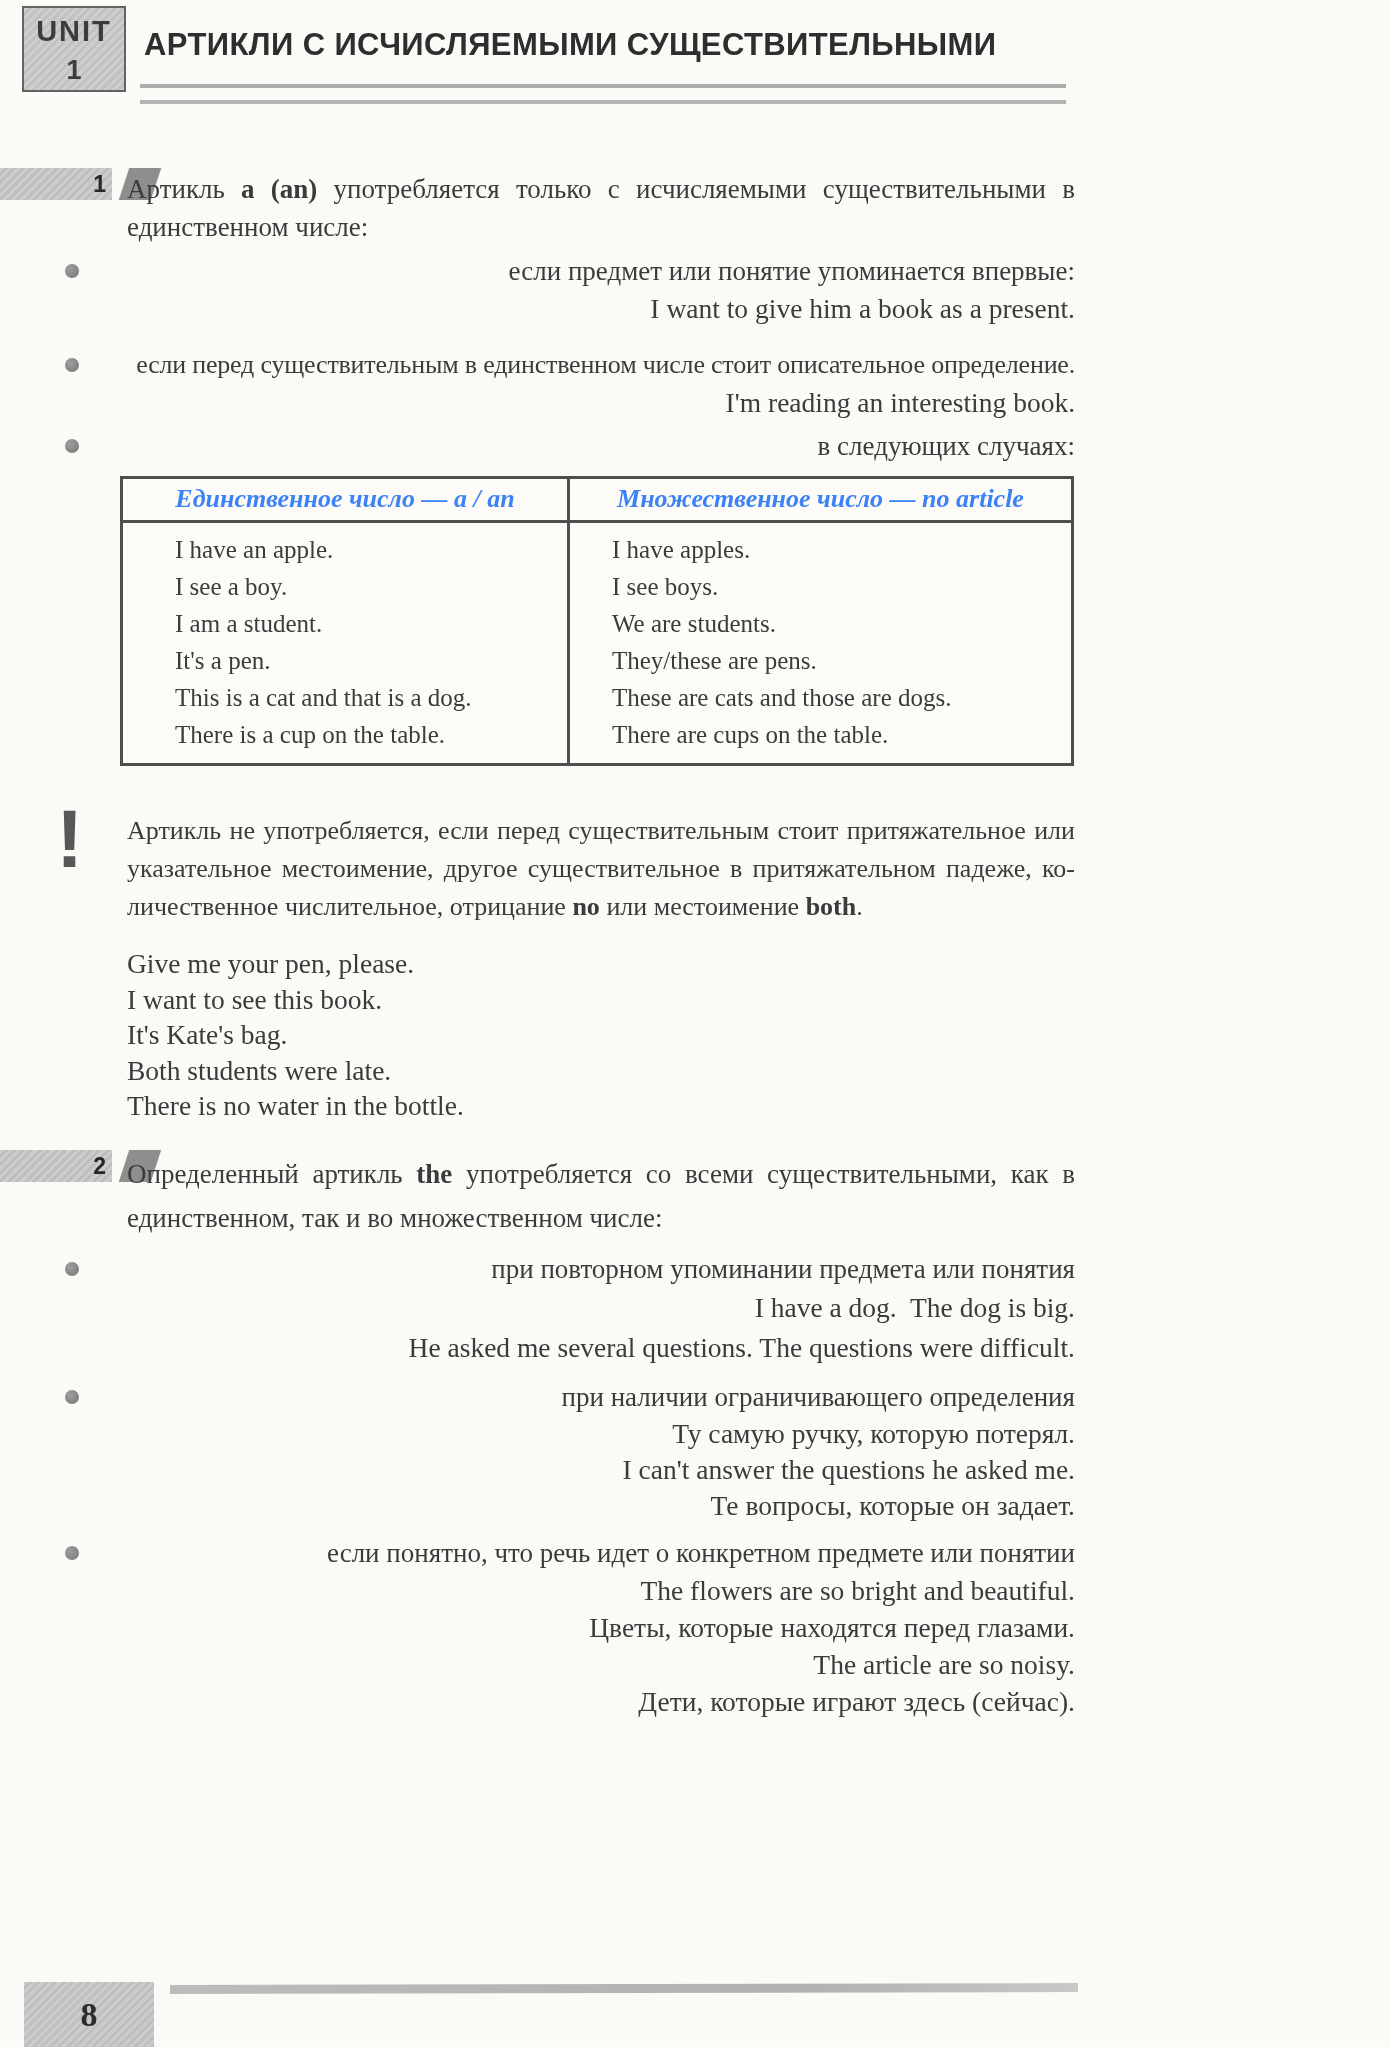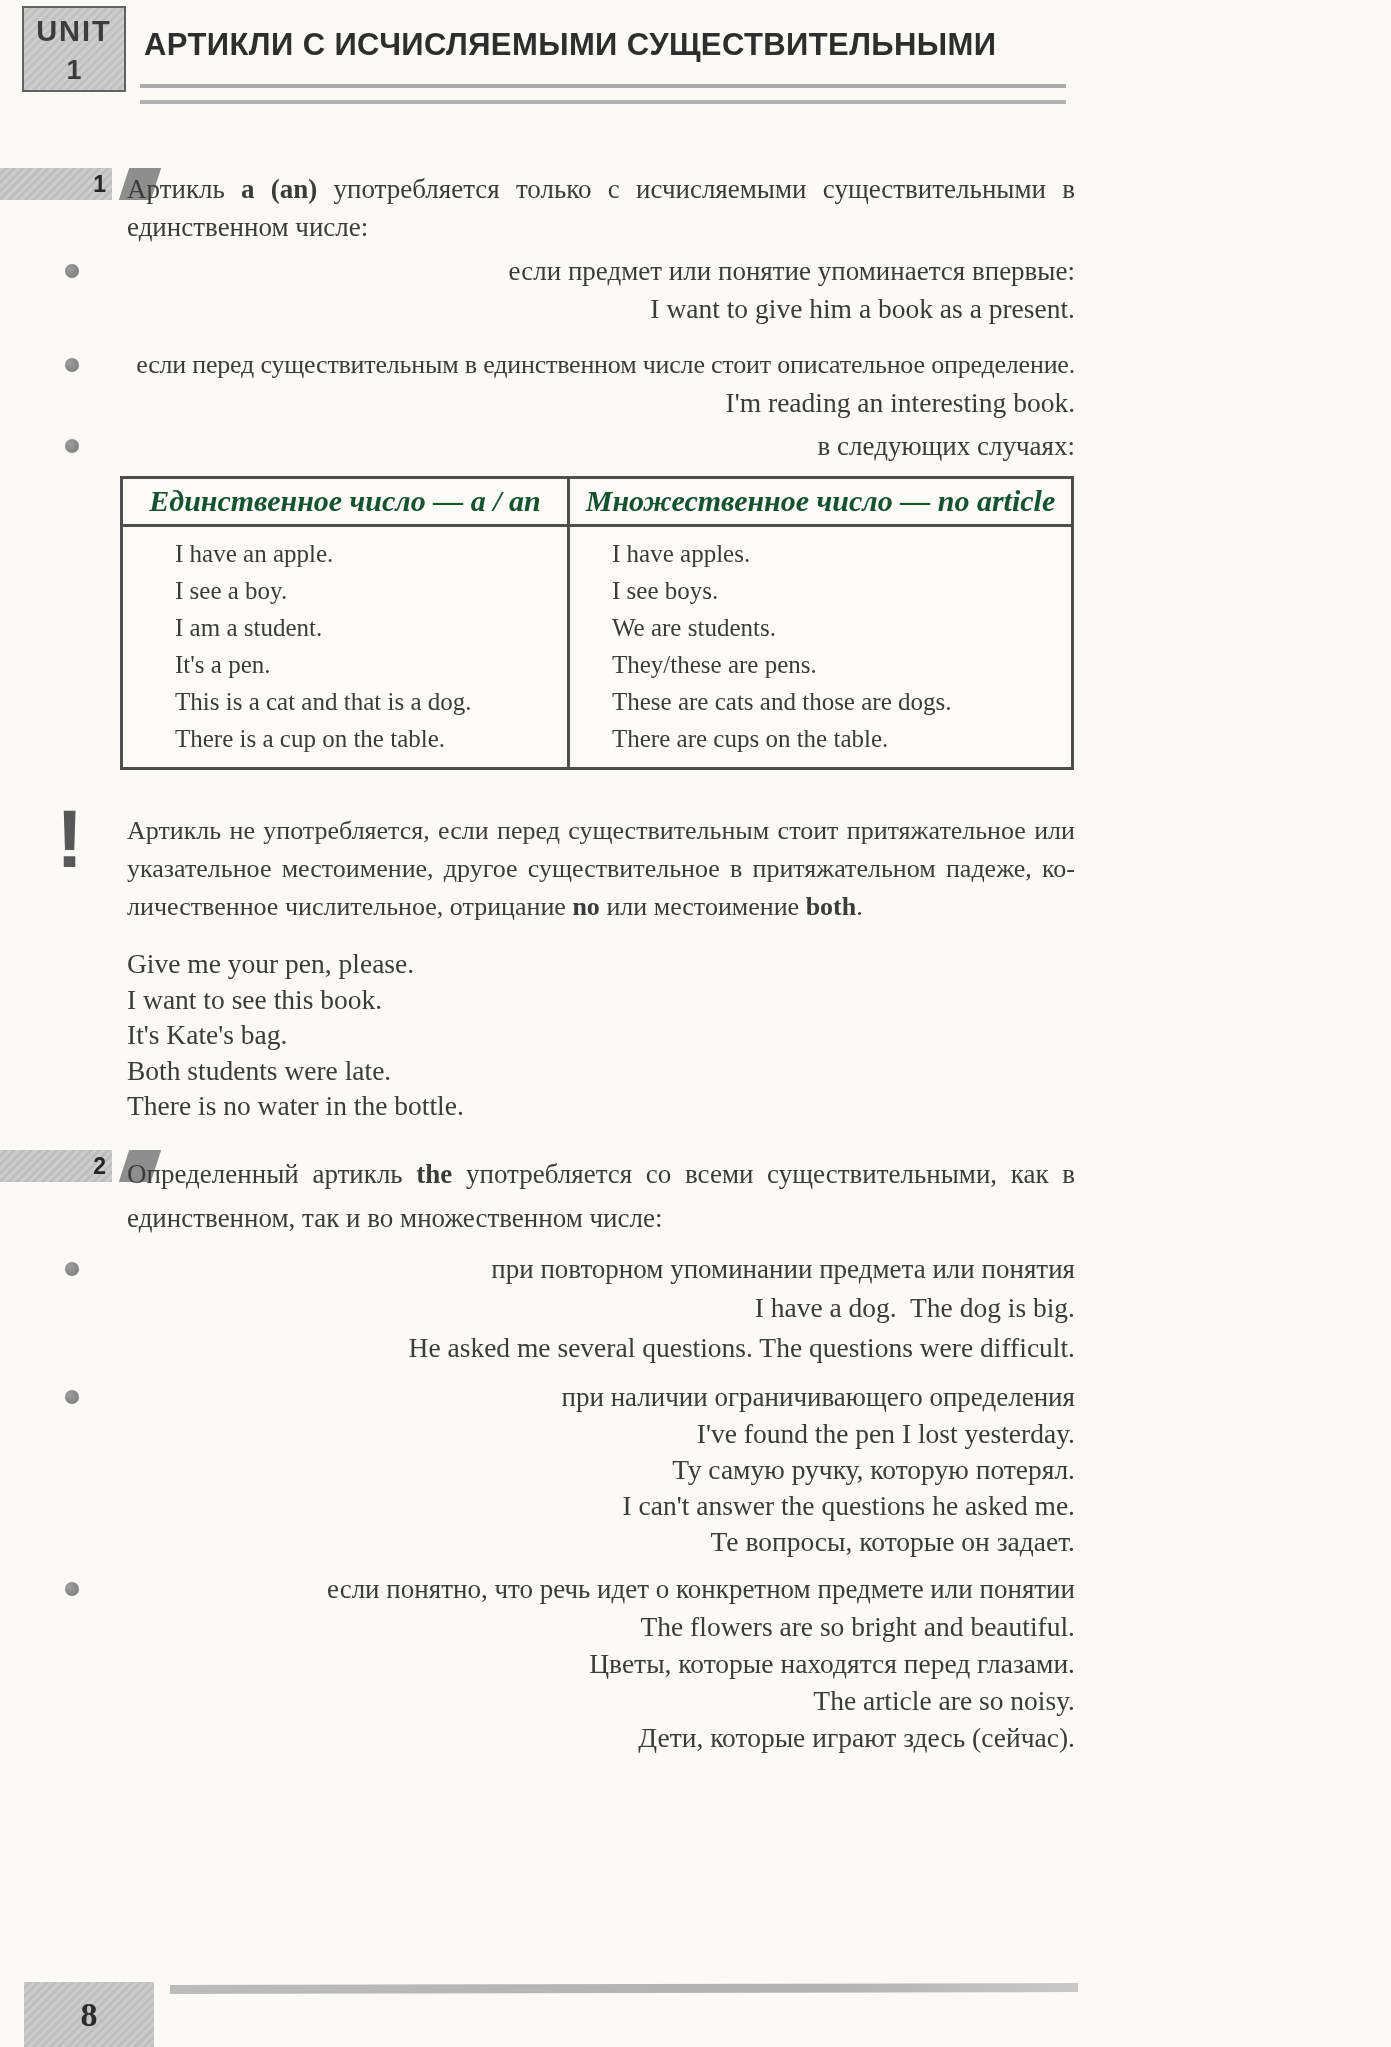--- a/index.html
+++ b/index.html
@@ -61,21 +61,21 @@
   .ex40{line-height:40px;}
 
   
   .gtable{position:absolute;left:120px;top:476px;width:948px;
     border:3px solid #4e4e4e;background:#fcfbf8;}
   .trow{display:flex;}
   .tcell{box-sizing:border-box;}
   .tcell.left{width:447px;border-right:3px solid #4e4e4e;}
   .tcell.right{flex:1;}
   .thead .tcell{border-bottom:3px solid #4e4e4e;text-align:center;
-    font-weight:bold;font-style:italic;font-size:30px;padding:5px 0 6px;color:#14532d;}
+    font-weight:bold;font-style:italic;font-size:26px;padding:5px 0 6px;color:#3b82f6;}
   .tbody .tcell{padding:8px 0 10px 52px;font-size:25px;}
   .tbody .tcell.right{padding-left:42px;}
   .tline{line-height:37px;}
 
   
   .excl{position:absolute;left:56px;top:798px;
     font:bold 82px/1 "Liberation Sans",sans-serif;color:#585858;}
   .note-ln{font-size:26px;line-height:38px;}
 
   
@@ -177,21 +177,20 @@
   <div class="brow m10">
     <span class="dot"></span>
     <div class="ln"><span>при повторном упоминании предмета или понятия</span></div>
     <div class="ex ex40"><span>I have a dog.&nbsp; </span><span class="it">The dog</span><span> is big.</span></div>
     <div class="ex ex40"><span>He asked me several questions. </span><span class="it">The questions</span><span> were difficult.</span></div>
   </div>
 
   <div class="brow m10">
     <span class="dot"></span>
     <div class="ln"><span>при наличии ограничивающего определения</span></div>
-    <div class="ex ex36"><span>I've found </span><span class="it">the pen</span><span> I lost yesterday.</span></div>
     <div class="ex ex36"><span class="it">Ту самую ручку, которую потерял.</span></div>
     <div class="ex ex36"><span>I can't answer </span><span class="it">the questions</span><span> he asked me.</span></div>
     <div class="ex ex36"><span class="it">Те вопросы, которые он задает.</span></div>
   </div>
 
   <div class="brow m10">
     <span class="dot"></span>
     <div class="ln"><span>если понятно, что речь идет о конкретном предмете или понятии</span></div>
     <div class="ex ex37"><span class="it">The flowers</span><span> are so bright and beautiful.</span></div>
     <div class="ex ex37"><span class="it">Цветы, которые находятся перед глазами.</span></div>

